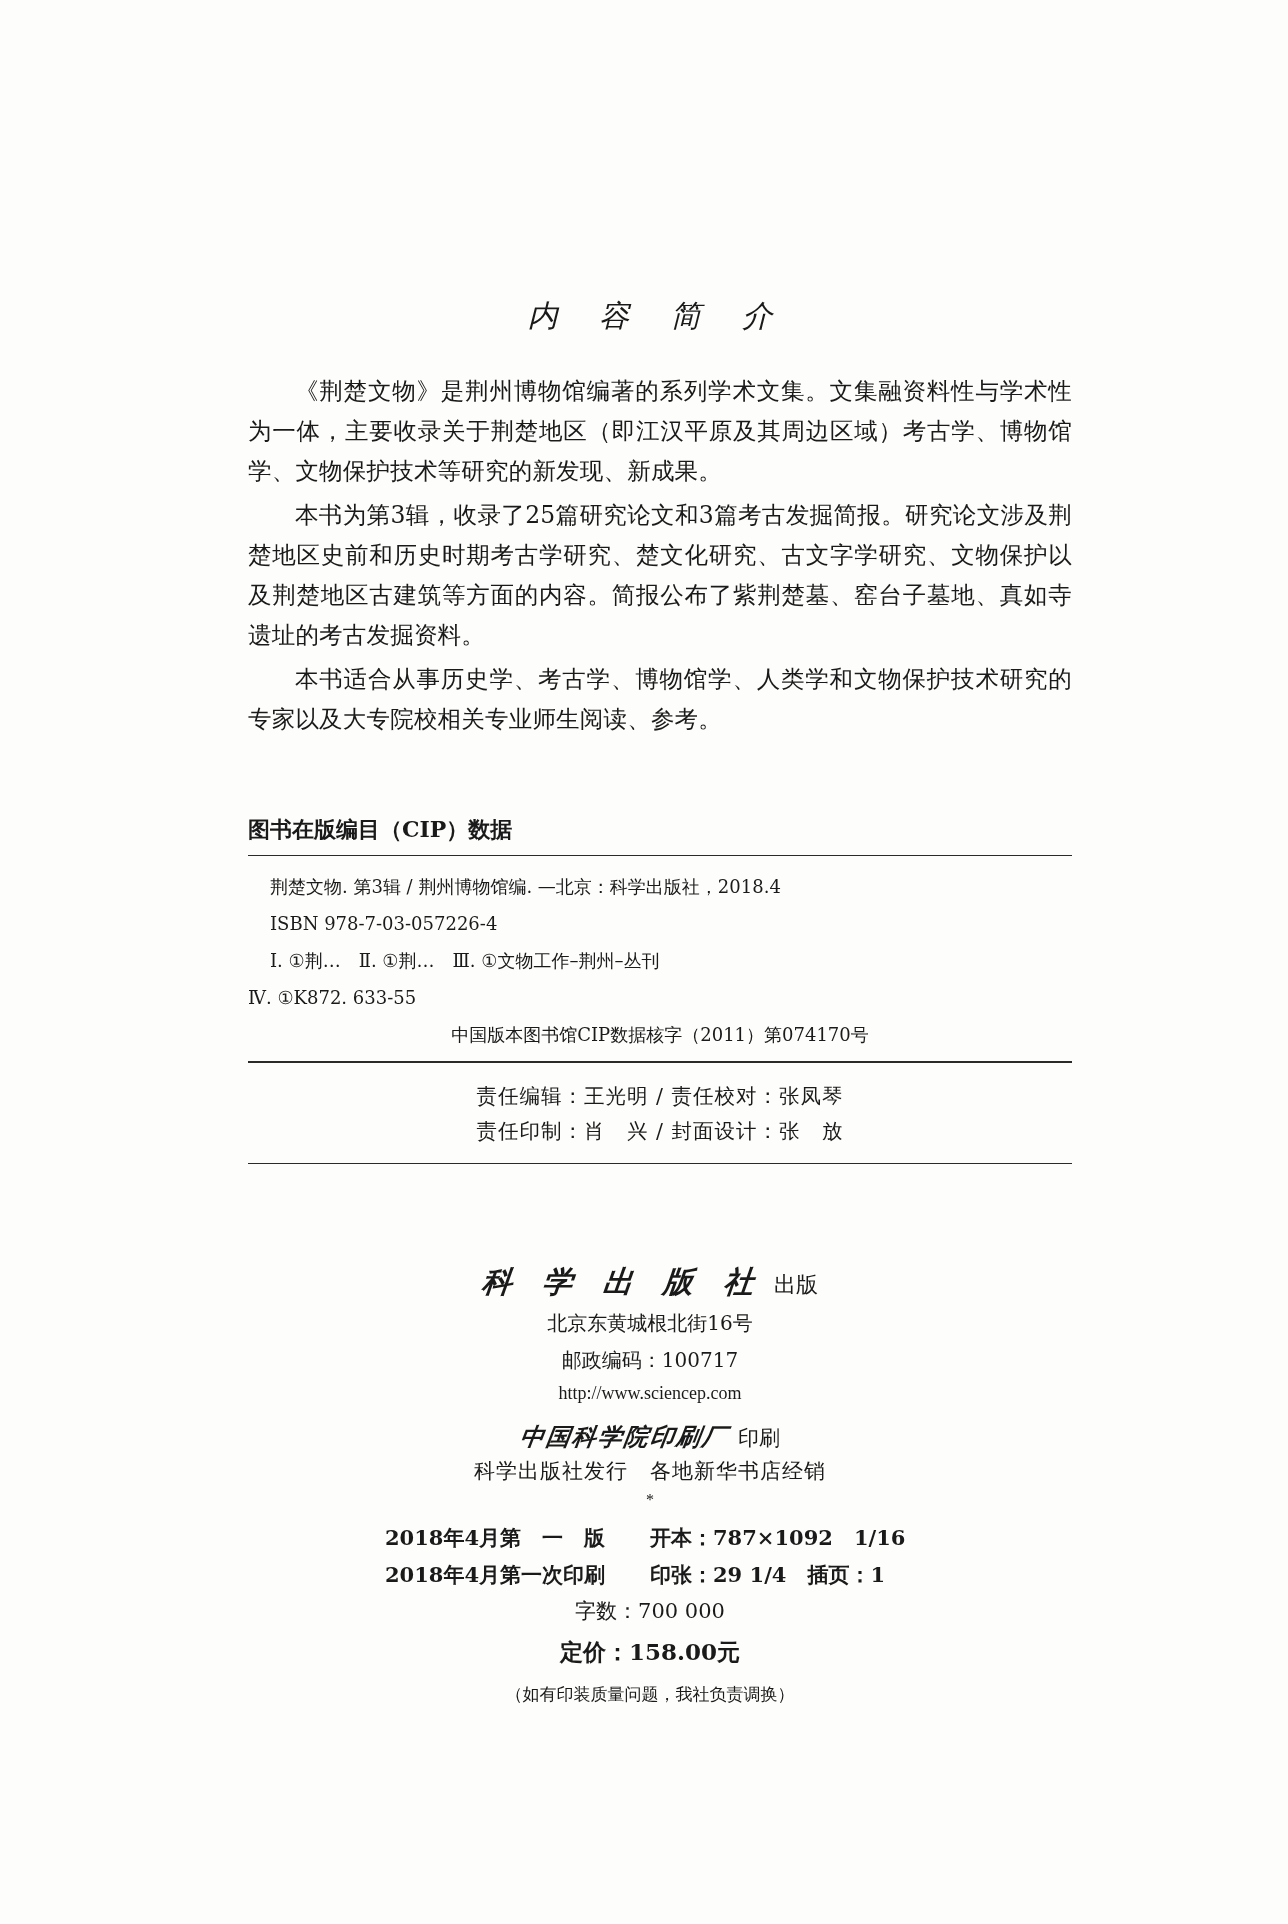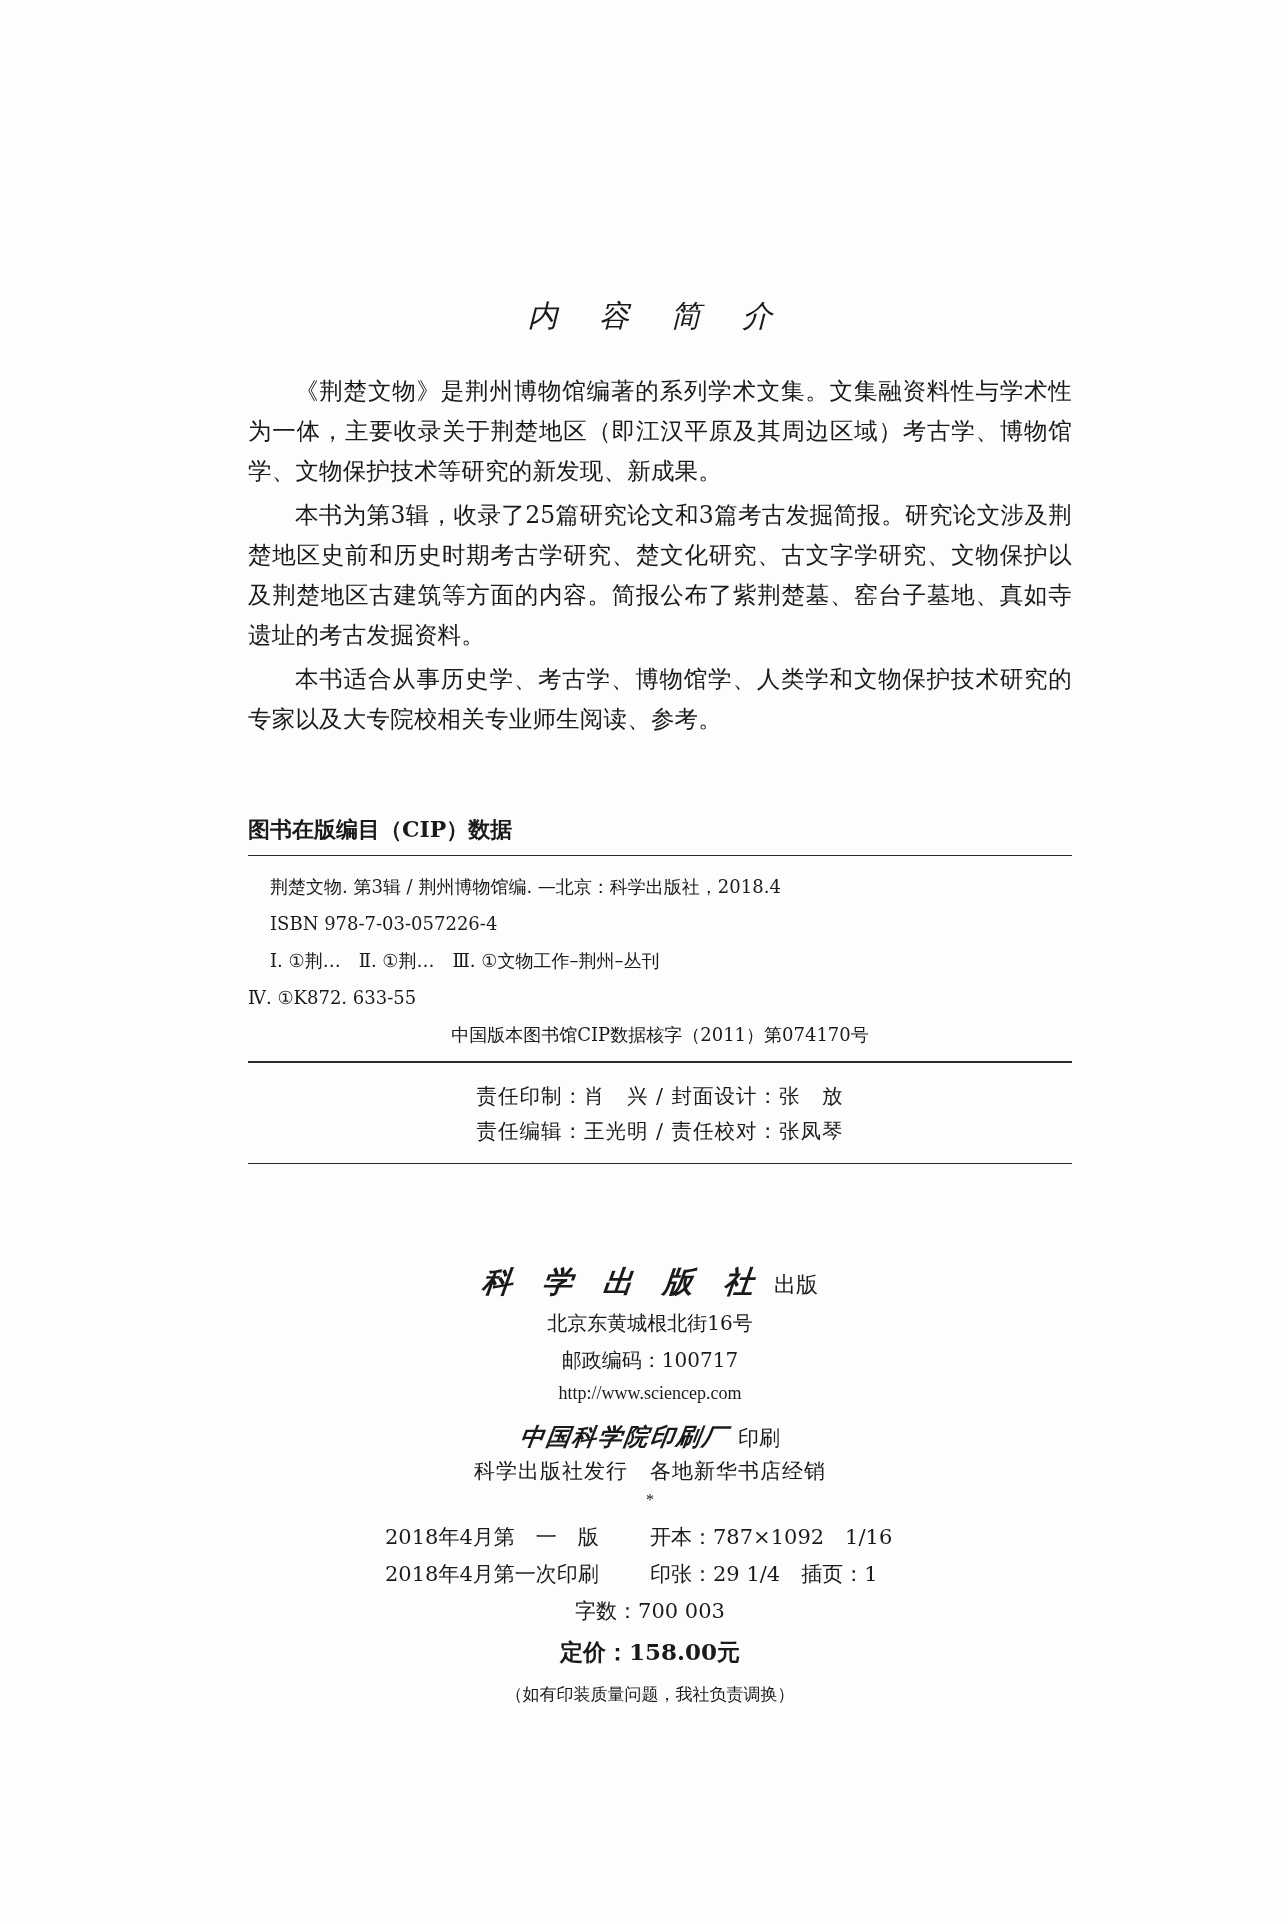--- a/index.html
+++ b/index.html
@@ -170,20 +170,21 @@
   .imprint {
     margin-top: 10px;
     text-align: center;
   }
   .imprint-row {
     display: flex;
     justify-content: center;
     font-size: 21px;
     line-height: 37px;
     font-family: "DejaVu Serif", "Liberation Serif", serif;
+    font-weight: bold;
   }
   .imprint-left {
     width: 265px;
     text-align: left;
   }
   .imprint-right {
     width: 265px;
     text-align: left;
   }
   .imprint-single {
@@ -223,22 +224,22 @@
       <div class="cip-lines">
         <div class="cip-indent">荆楚文物. 第3辑 / 荆州博物馆编. —北京：科学出版社，2018.4</div>
         <div class="cip-indent">ISBN 978-7-03-057226-4</div>
         <div class="cip-indent">Ⅰ. ①荆…　Ⅱ. ①荆…　Ⅲ. ①文物工作–荆州–丛刊</div>
         <div>Ⅳ. ①K872. 633-55</div>
         <div class="cip-center">中国版本图书馆CIP数据核字（2011）第074170号</div>
       </div>
       <hr class="rule thick">
 
       <div class="credits">
+        <div>责任编辑：王光明 / 责任校对：张凤琴</div>
         <div>责任印制：肖　兴 / 封面设计：张　放</div>
-        <div>责任编辑：王光明 / 责任校对：张凤琴</div>
       </div>
       <hr class="rule">
     </div>
 
     <div class="pub-block">
       <div class="pub-logo-row">
         <span class="pub-logo">科 学 出 版 社</span>
         <span class="pub-suffix">出版</span>
       </div>
       <div class="pub-line">北京东黄城根北街16号</div>
@@ -256,19 +257,19 @@
 
     <div class="imprint">
       <div class="imprint-row">
         <span class="imprint-left">2018年4月第　一　版</span>
         <span class="imprint-right">开本：787×1092　1/16</span>
       </div>
       <div class="imprint-row">
         <span class="imprint-left">2018年4月第一次印刷</span>
         <span class="imprint-right">印张：29 1/4　插页：1</span>
       </div>
-      <div class="imprint-single">字数：700 003</div>
+      <div class="imprint-single">字数：700 000</div>
       <div class="price">定价：158.00元</div>
       <div class="note">（如有印装质量问题，我社负责调换）</div>
     </div>
 
   </div>
 </div>
 
 </body></html>

